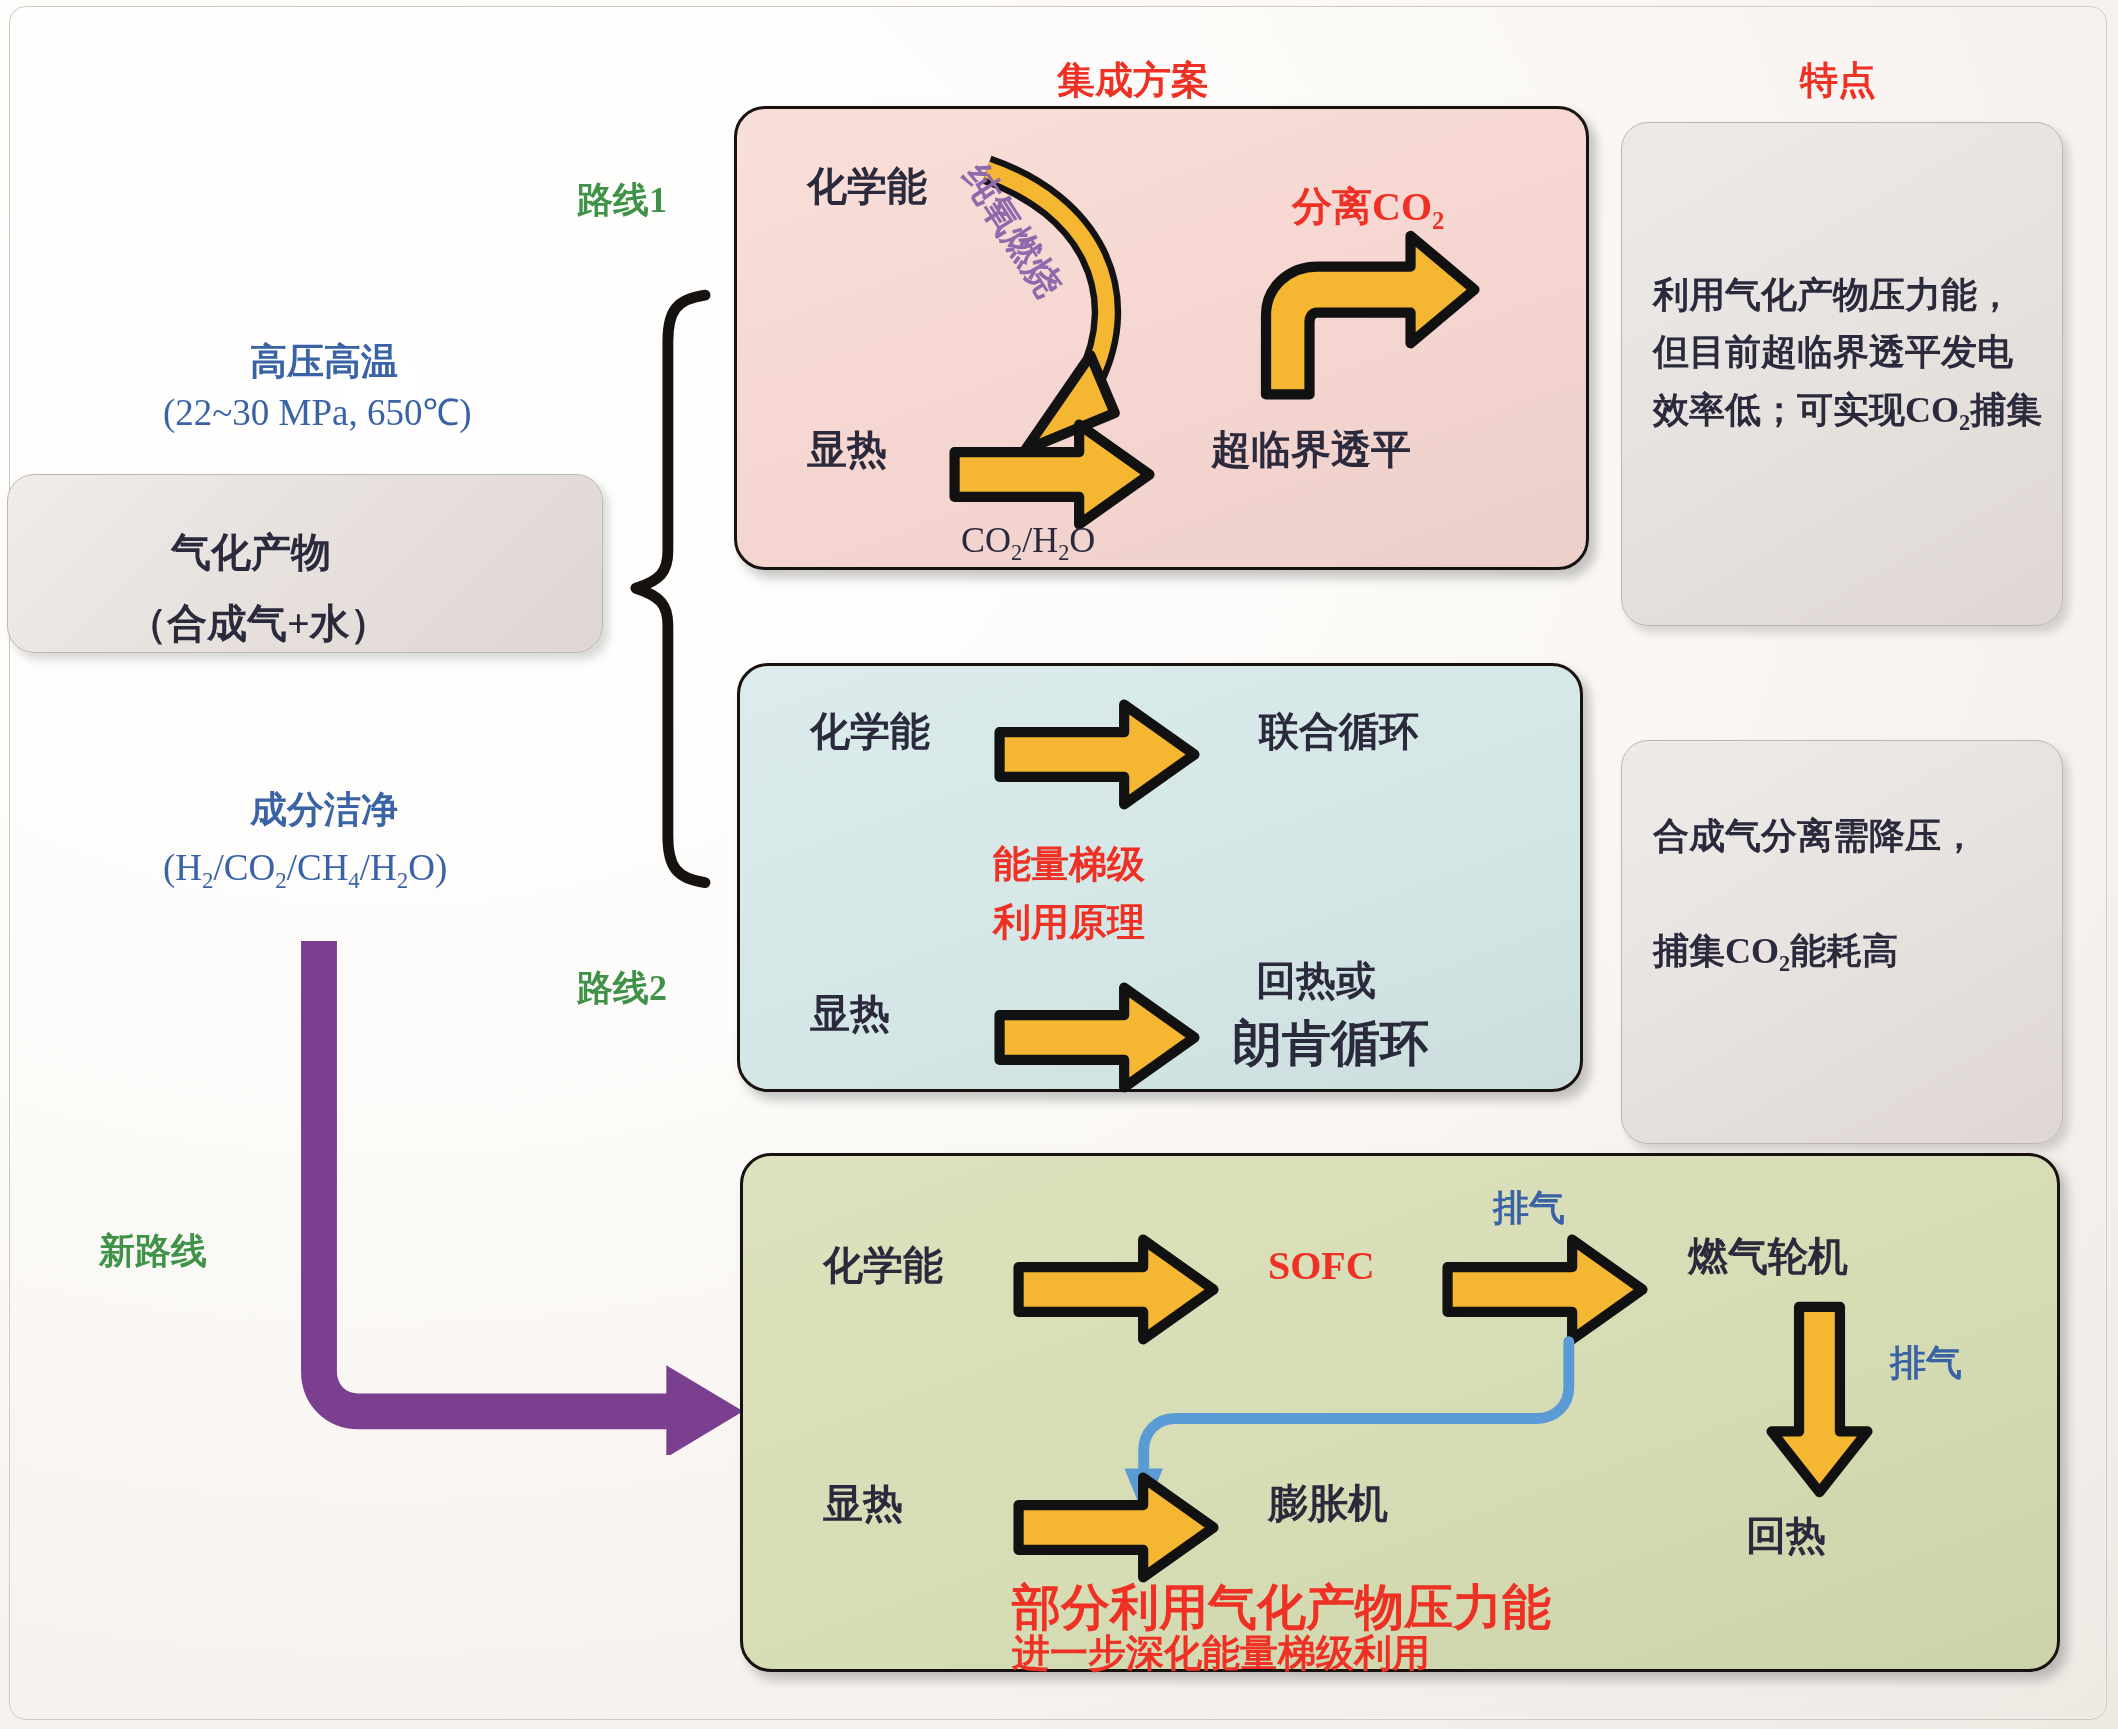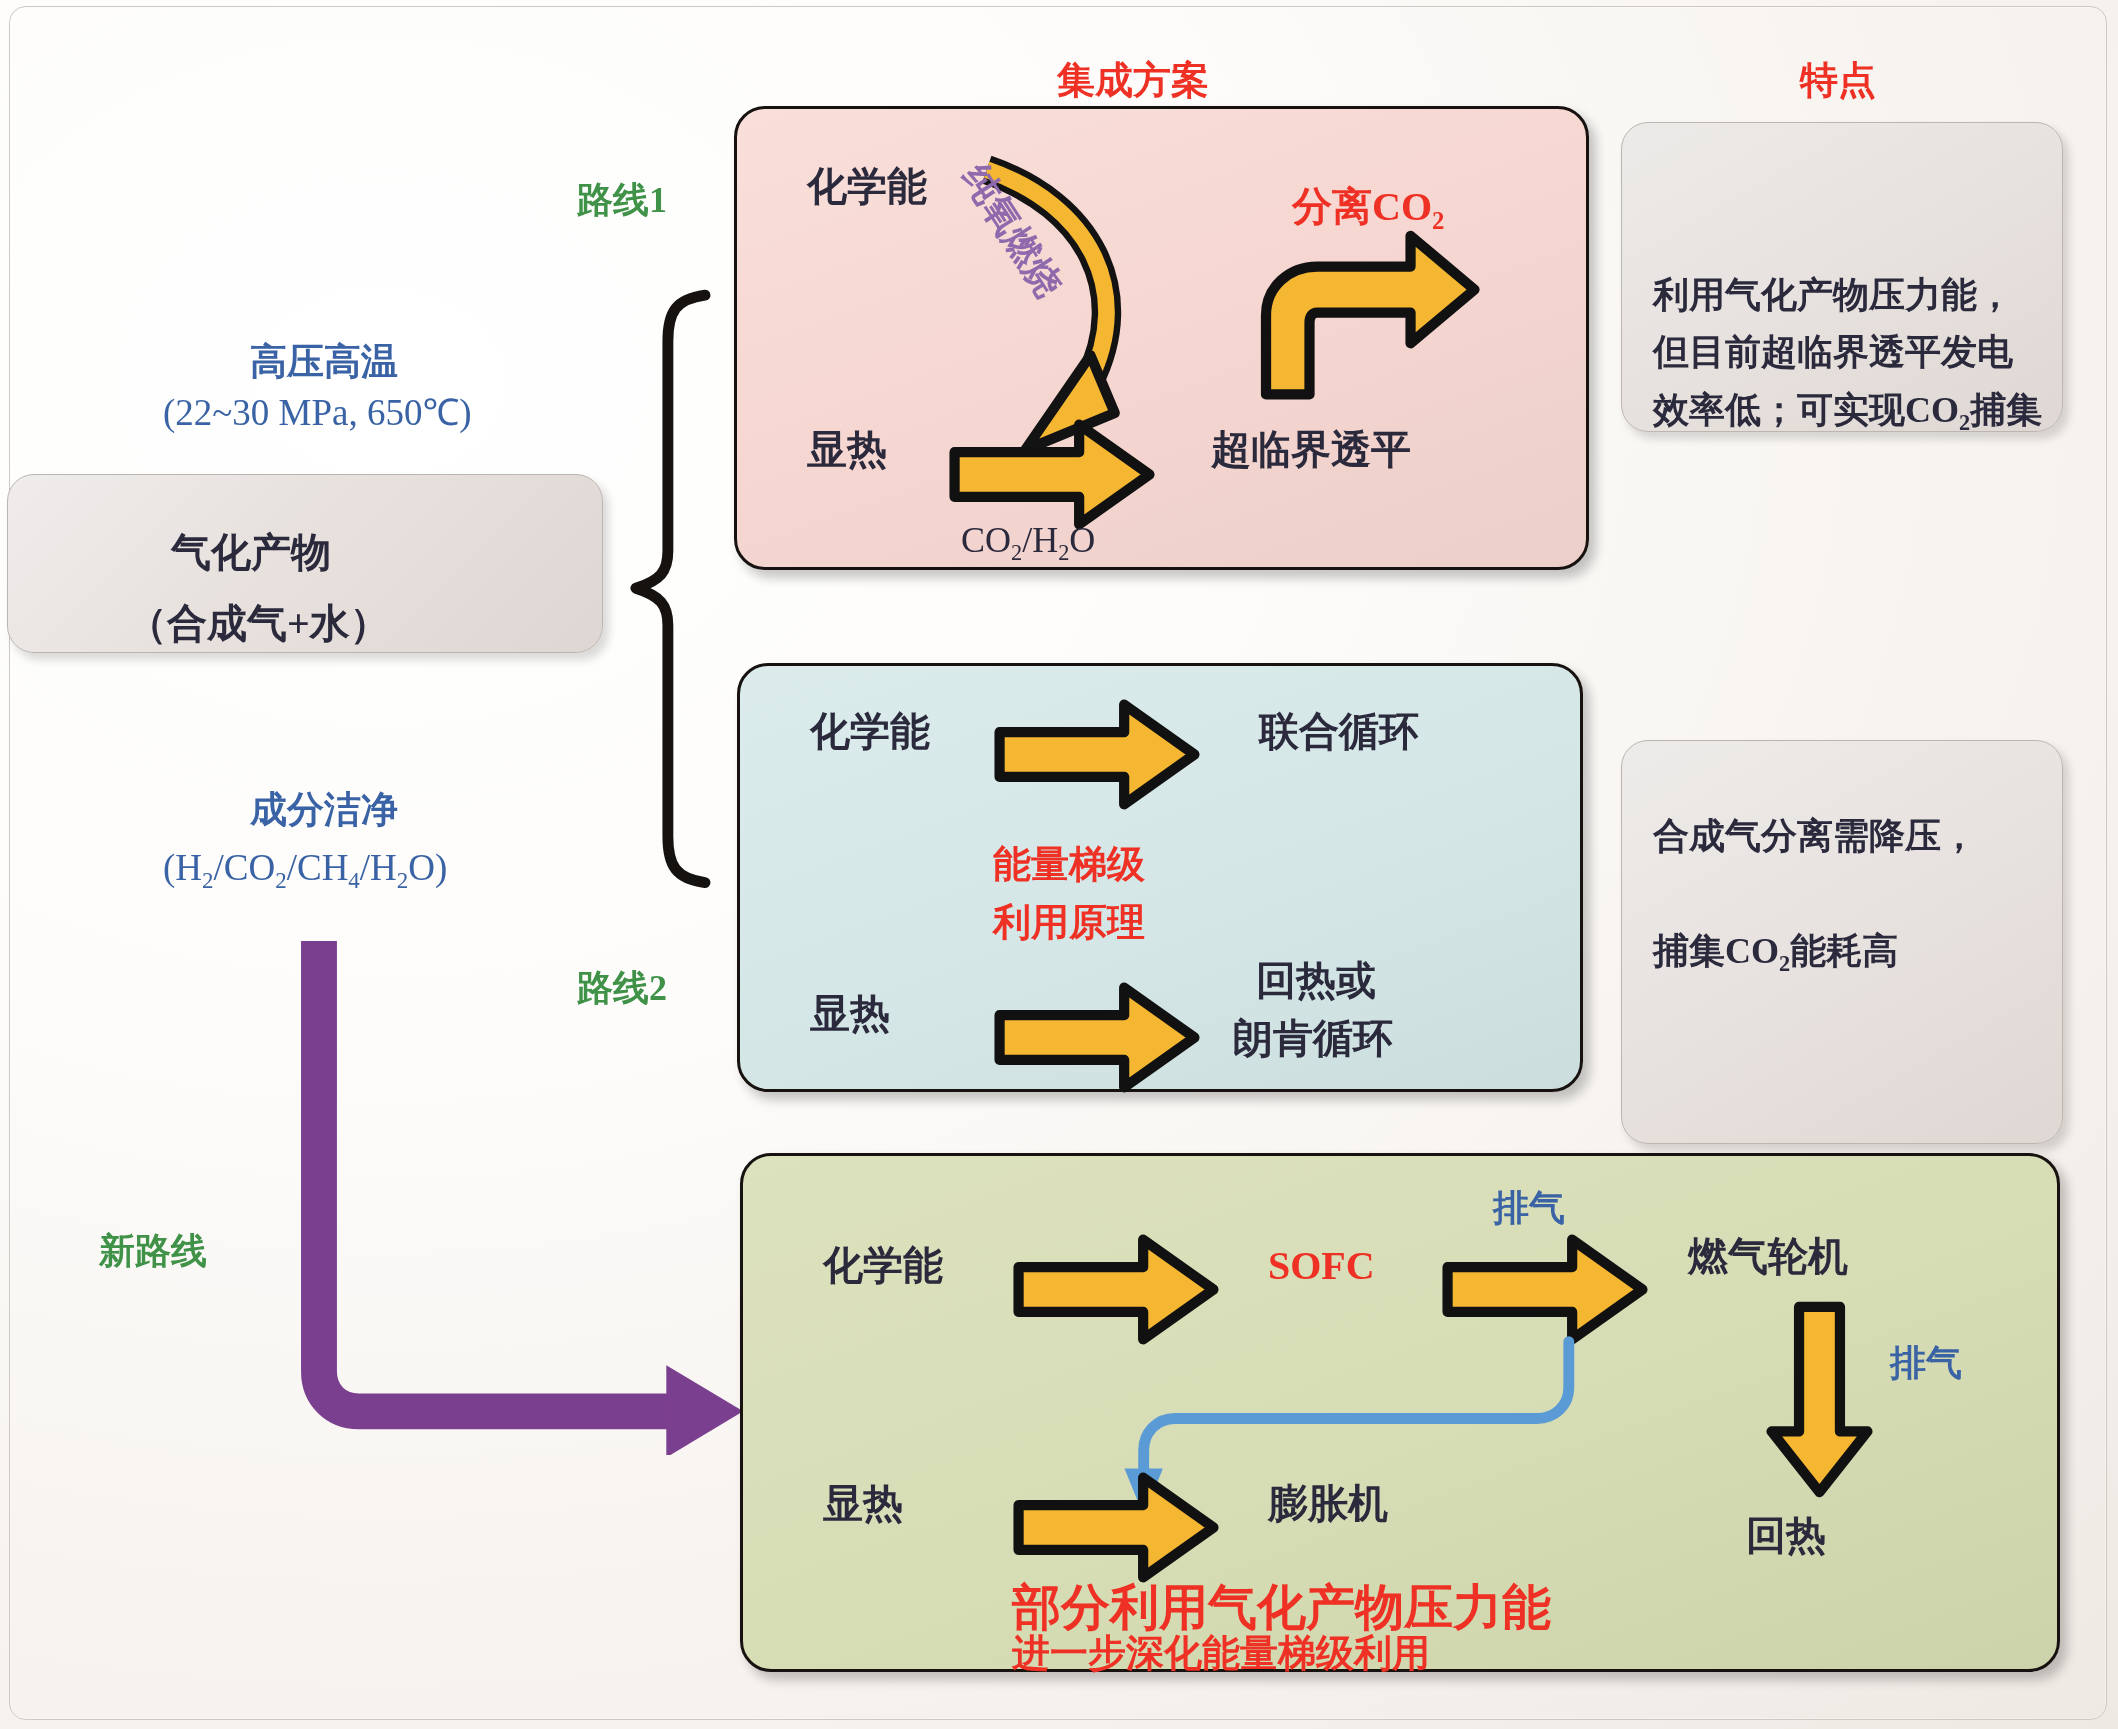--- a/index.html
+++ b/index.html
@@ -118,21 +118,21 @@
 
     <svg class="abs" style="left:211px;top:308px;width:208px;height:115px;" viewBox="0 0 325 180">
       <path d="M10 55 L205 55 L205 12 L315 90 L205 168 L205 125 L10 125 Z" fill="#f5b731" stroke="#111111" stroke-width="16" stroke-linejoin="round"></path>
     </svg>
 
     <div class="t dark" style="left:224px;top:410px;font-size:36px;">CO<span class="sub">2</span>/H<span class="sub">2</span>O</div>
 
     <div class="t cn dark" style="left:474px;top:317px;font-size:40px;">超临界透平</div>
   </div>
 
-  <div class="panel-plain" style="left:1621px;top:122px;width:442px;height:310px;
+  <div class="panel-plain" style="left:1621px;top:122px;width:442px;height:504px;
               background:linear-gradient(150deg,#eceae8 0%,#e7e1de 55%,#ded7d4 100%);">
     <div class="t cn dark" style="left:31px;top:151px;font-size:36px;">利用气化产物压力能，</div>
     <div class="t cn dark" style="left:31px;top:208px;font-size:36px;">但目前超临界透平发电</div>
     <div class="t cn dark" style="left:31px;top:266px;font-size:36px;"><span>效率低；可实现CO</span><span class="sub">2</span><span>捕集</span></div>
   </div>
 
   <div class="panel" style="left:737px;top:663px;width:846px;height:429px;
               background:linear-gradient(160deg,#dcecec 0%,#d5e6e6 55%,#cbdedd 100%);">
 
     <div class="t cn dark" style="left:70px;top:42px;font-size:40px;">化学能</div>
@@ -146,21 +146,21 @@
     <div class="t cn red" style="left:253px;top:176px;font-size:38px;">能量梯级</div>
     <div class="t cn red" style="left:253px;top:234px;font-size:38px;">利用原理</div>
 
     <div class="t cn dark" style="left:70px;top:324px;font-size:40px;">显热</div>
 
     <svg class="abs" style="left:253px;top:314px;width:208px;height:115px;" viewBox="0 0 325 180">
       <path d="M10 55 L205 55 L205 12 L315 90 L205 168 L205 125 L10 125 Z" fill="#f5b731" stroke="#111111" stroke-width="16" stroke-linejoin="round"></path>
     </svg>
 
     <div class="t cn dark" style="left:516px;top:291px;font-size:40px;">回热或</div>
-    <div class="t cn dark" style="left:493px;top:349px;font-size:40px;">朗肯循环</div>
+    <div class="t cn dark" style="left:493px;top:349px;font-size:49px;">朗肯循环</div>
   </div>
 
   <div class="panel-plain" style="left:1621px;top:740px;width:442px;height:404px;
               background:linear-gradient(150deg,#edebe9 0%,#e7e1de 55%,#ded7d4 100%);">
     <div class="t cn dark" style="left:31px;top:74px;font-size:36px;">合成气分离需降压，</div>
     <div class="t cn dark" style="left:31px;top:189px;font-size:36px;"><span>捕集CO</span><span class="sub">2</span><span>能耗高</span></div>
   </div>
 
   <svg class="purple-path" style="left:269px;top:923px;width:487px;height:532px;" viewBox="0 0 760 830">
     <path d="M78 28 L78 700 C78 736, 104 762, 140 762 L640 762" fill="none" stroke="#7b3f8f" stroke-width="56" stroke-linecap="butt" stroke-linejoin="round"></path>

